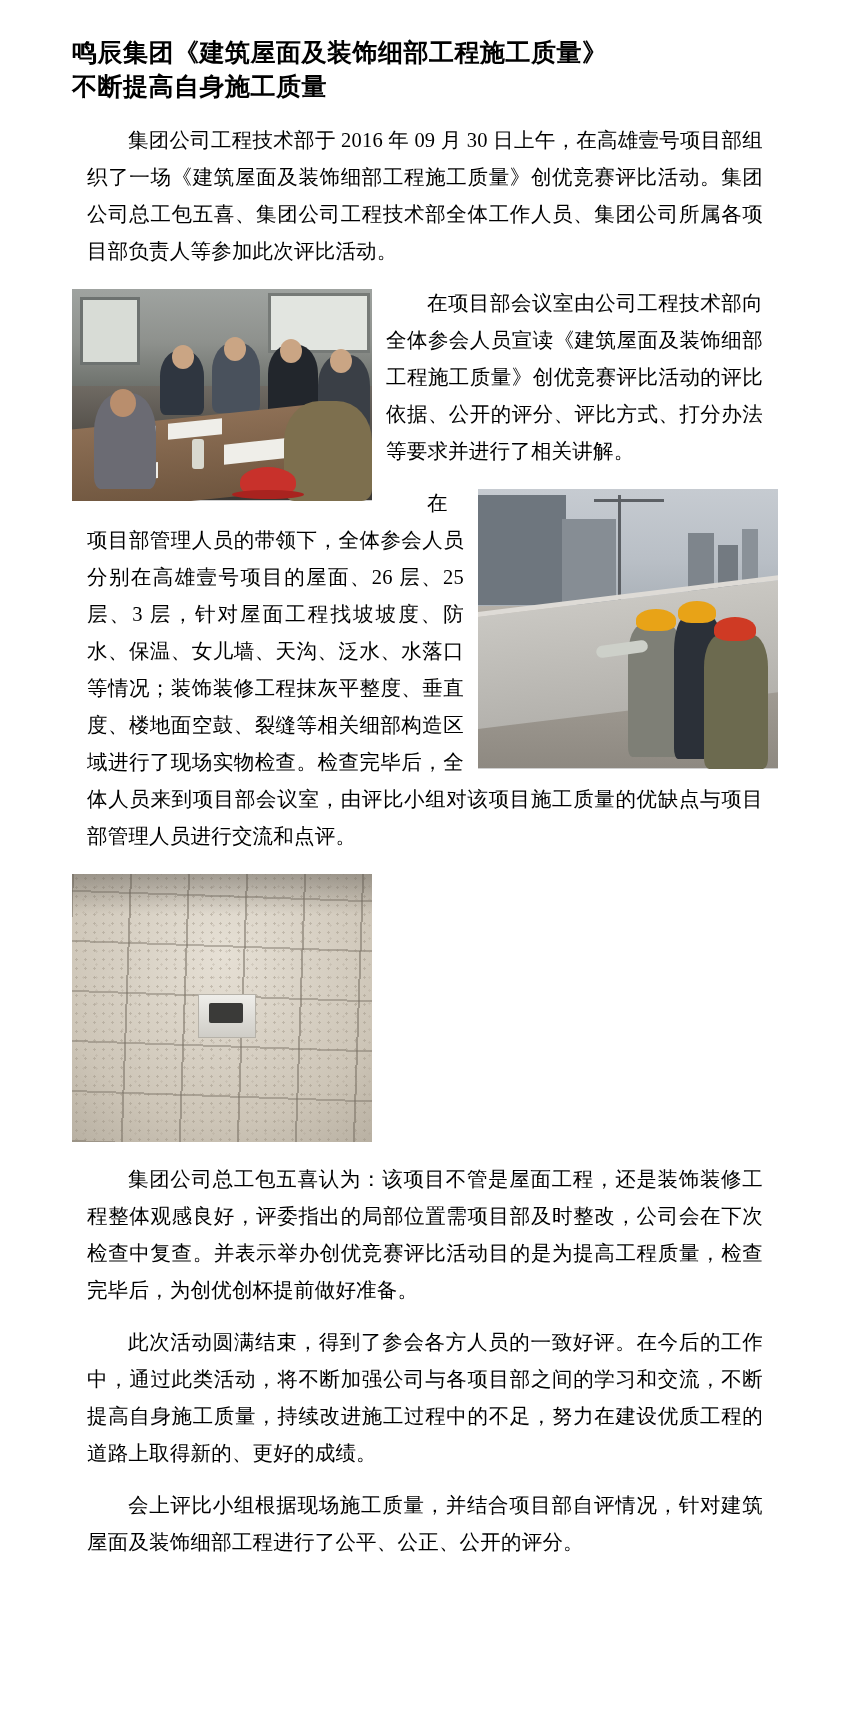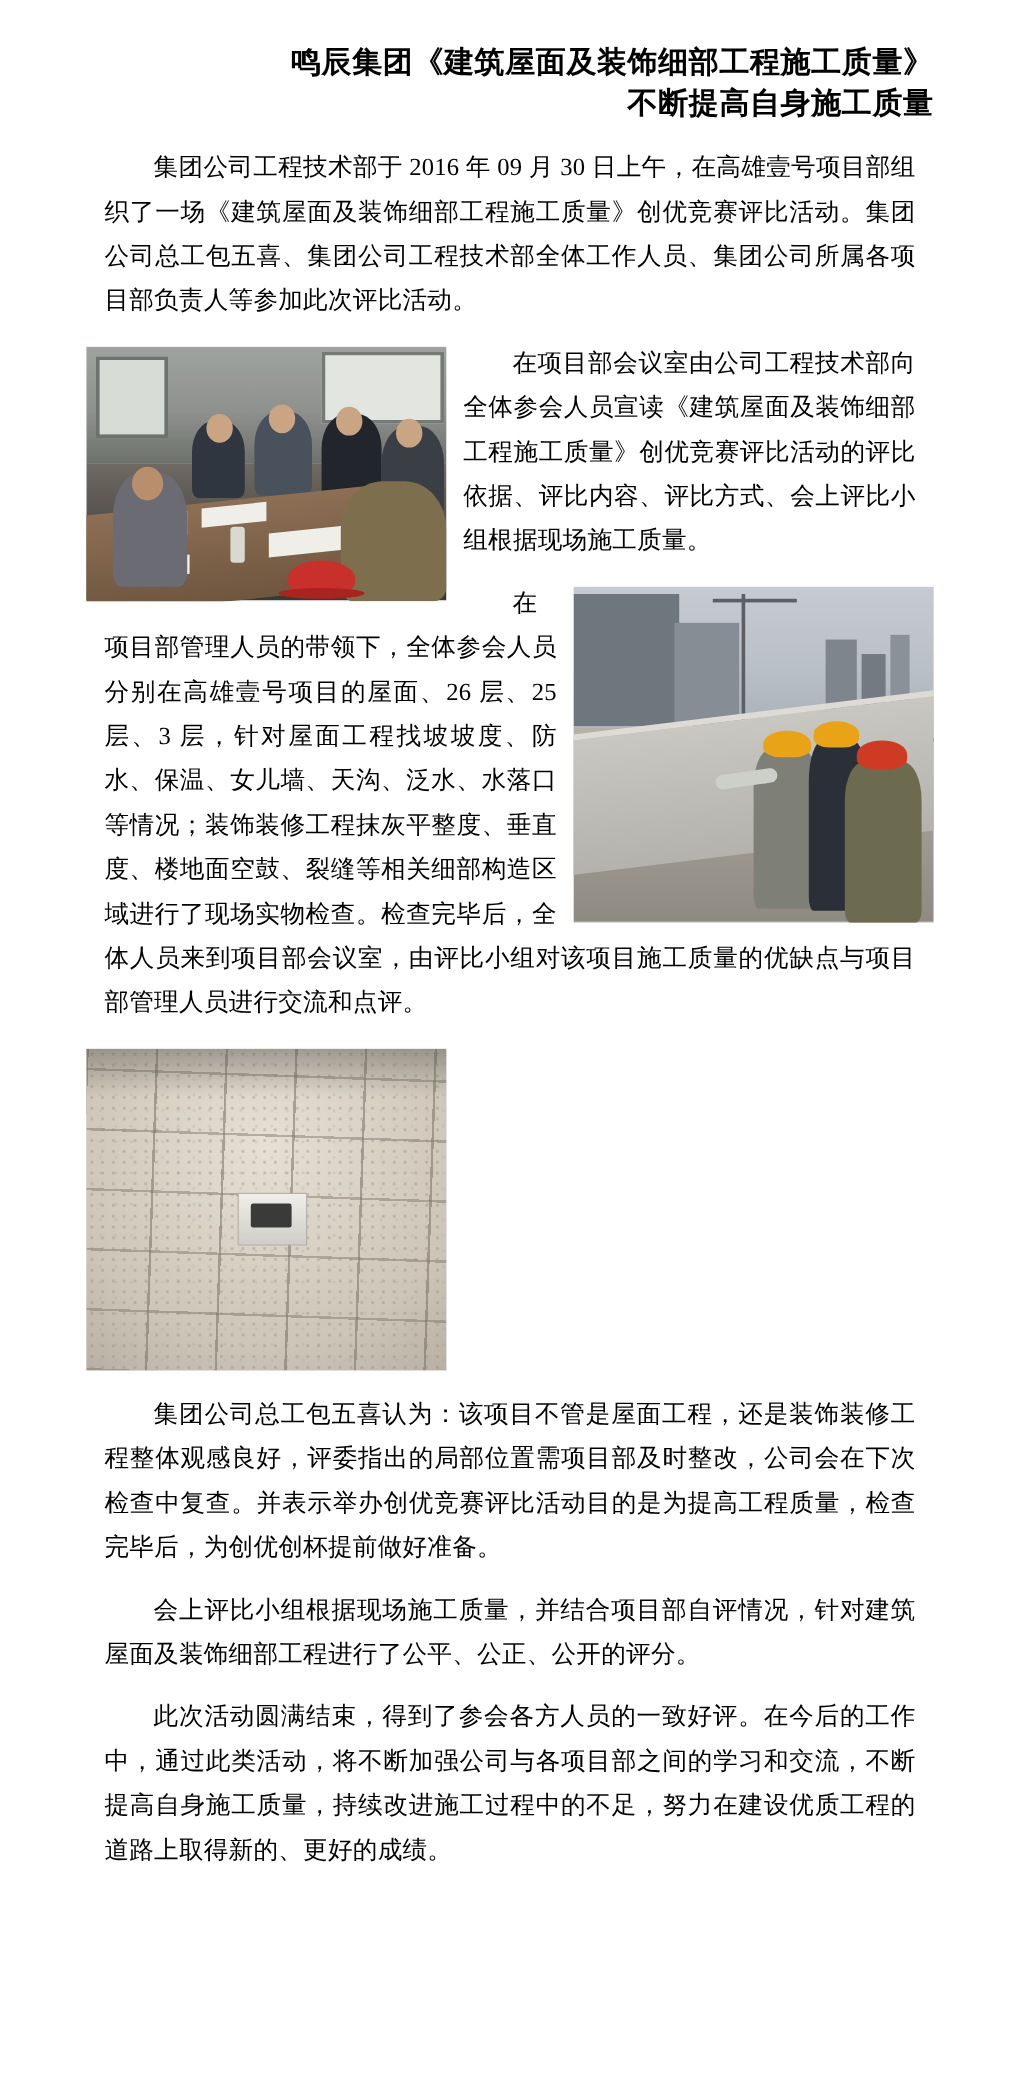--- a/index.html
+++ b/index.html
@@ -16,21 +16,21 @@
     overflow: hidden;
   }
   .page {
     width: 850px;
     height: 1732px;
     box-sizing: border-box;
     padding: 28px 72px 20px 72px;
     position: relative;
   }
   .title {
-    text-align: right;
+    text-align: left;
     font-weight: bold;
     font-size: 25px;
     line-height: 1.35;
     letter-spacing: 0.5px;
     margin: 8px 0 18px 0;
     font-family: "Liberation Serif", "DejaVu Serif", serif;
   }
   .title div { white-space: nowrap; }
 
   .body-text {
@@ -236,21 +236,21 @@
       <div class="paper p2"></div>
       <div class="paper p3"></div>
       <div class="paper p4"></div>
       <div class="bottle"></div>
       <div class="person pe"></div>
       <div class="head he"></div>
       <div class="person pf"></div>
       <div class="helmet"></div>
     </div>
 
-    <p>在项目部会议室由公司工程技术部向全体参会人员宣读《建筑屋面及装饰细部工程施工质量》创优竞赛评比活动的评比依据、评比内容、评比方式、会上评比小组根据现场施工质量。</p>
+    <p>在项目部会议室由公司工程技术部向全体参会人员宣读《建筑屋面及装饰细部工程施工质量》创优竞赛评比活动的评比依据、公开的评分、评比方式、打分办法等要求并进行了相关讲解。</p>
 
     <div class="photo photo-right ph2">
       <div class="sky"></div>
       <div class="bldg b1"></div>
       <div class="bldg b2"></div>
       <div class="bldg b3"></div>
       <div class="bldg b4"></div>
       <div class="bldg b5"></div>
       <div class="crane"></div>
       <div class="craneArm"></div>
@@ -272,19 +272,19 @@
       <div class="tilebg"></div>
       <div class="speck"></div>
       <div class="shadowTop"></div>
       <div class="drain"></div>
     </div>
 
 
     <div class="clear"></div>
 
     <p>集团公司总工包五喜认为：该项目不管是屋面工程，还是装饰装修工程整体观感良好，评委指出的局部位置需项目部及时整改，公司会在下次检查中复查。并表示举办创优竞赛评比活动目的是为提高工程质量，检查完毕后，为创优创杯提前做好准备。</p>
+    <p>此次活动圆满结束，得到了参会各方人员的一致好评。在今后的工作中，通过此类活动，将不断加强公司与各项目部之间的学习和交流，不断提高自身施工质量，持续改进施工过程中的不足，努力在建设优质工程的道路上取得新的、更好的成绩。</p>
     <p>会上评比小组根据现场施工质量，并结合项目部自评情况，针对建筑屋面及装饰细部工程进行了公平、公正、公开的评分。</p>
-    <p>此次活动圆满结束，得到了参会各方人员的一致好评。在今后的工作中，通过此类活动，将不断加强公司与各项目部之间的学习和交流，不断提高自身施工质量，持续改进施工过程中的不足，努力在建设优质工程的道路上取得新的、更好的成绩。</p>
 
   </div>
 
   <div class="footer-space"></div>
 </div>
 
 </body></html>

